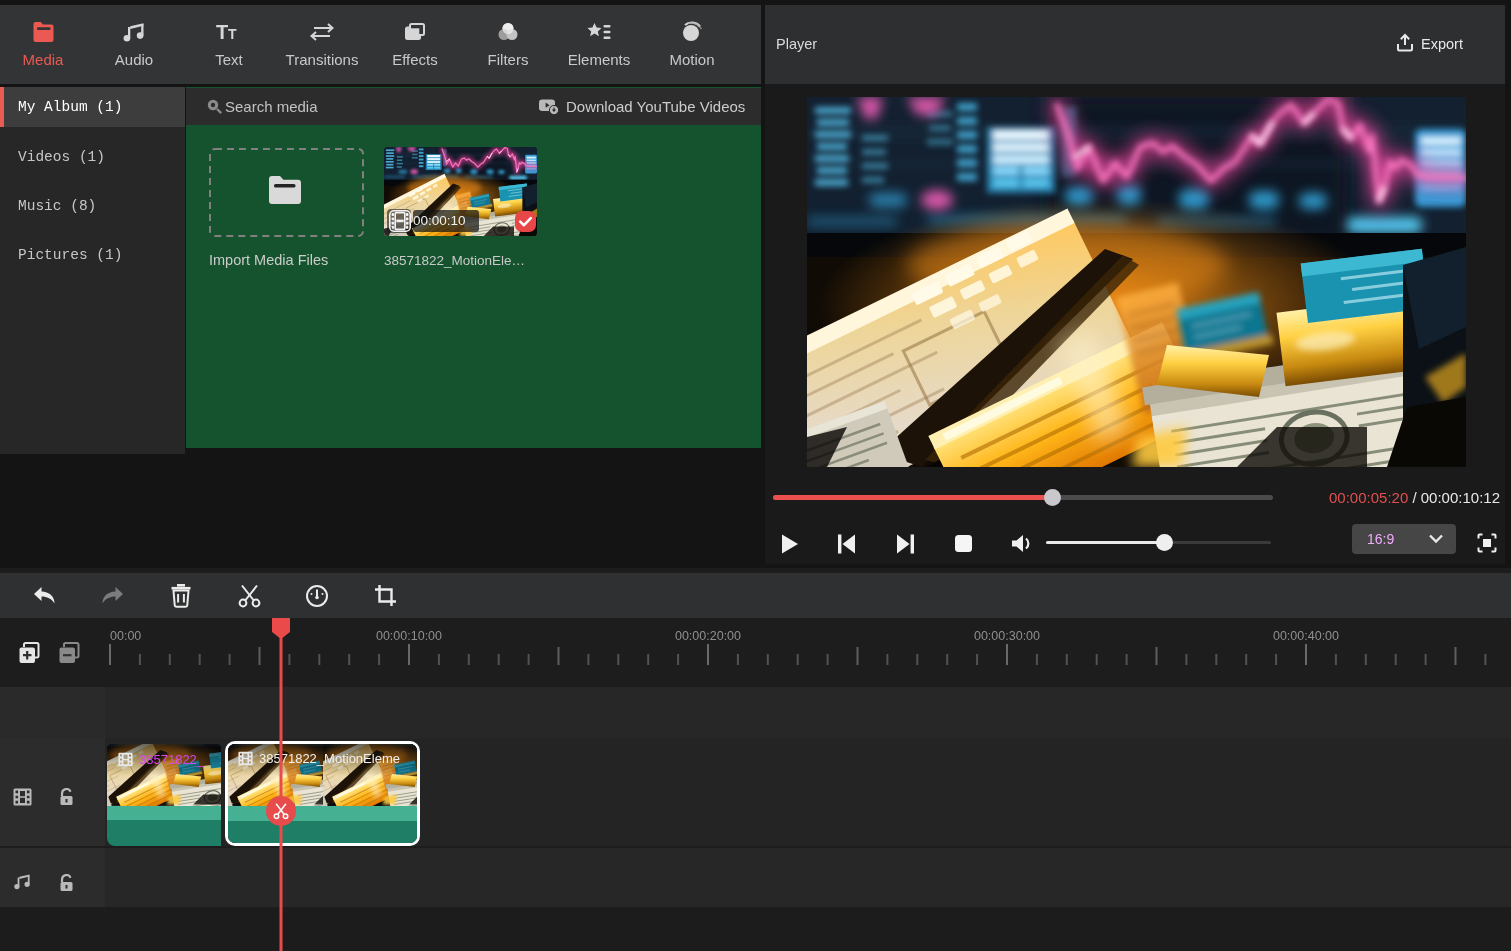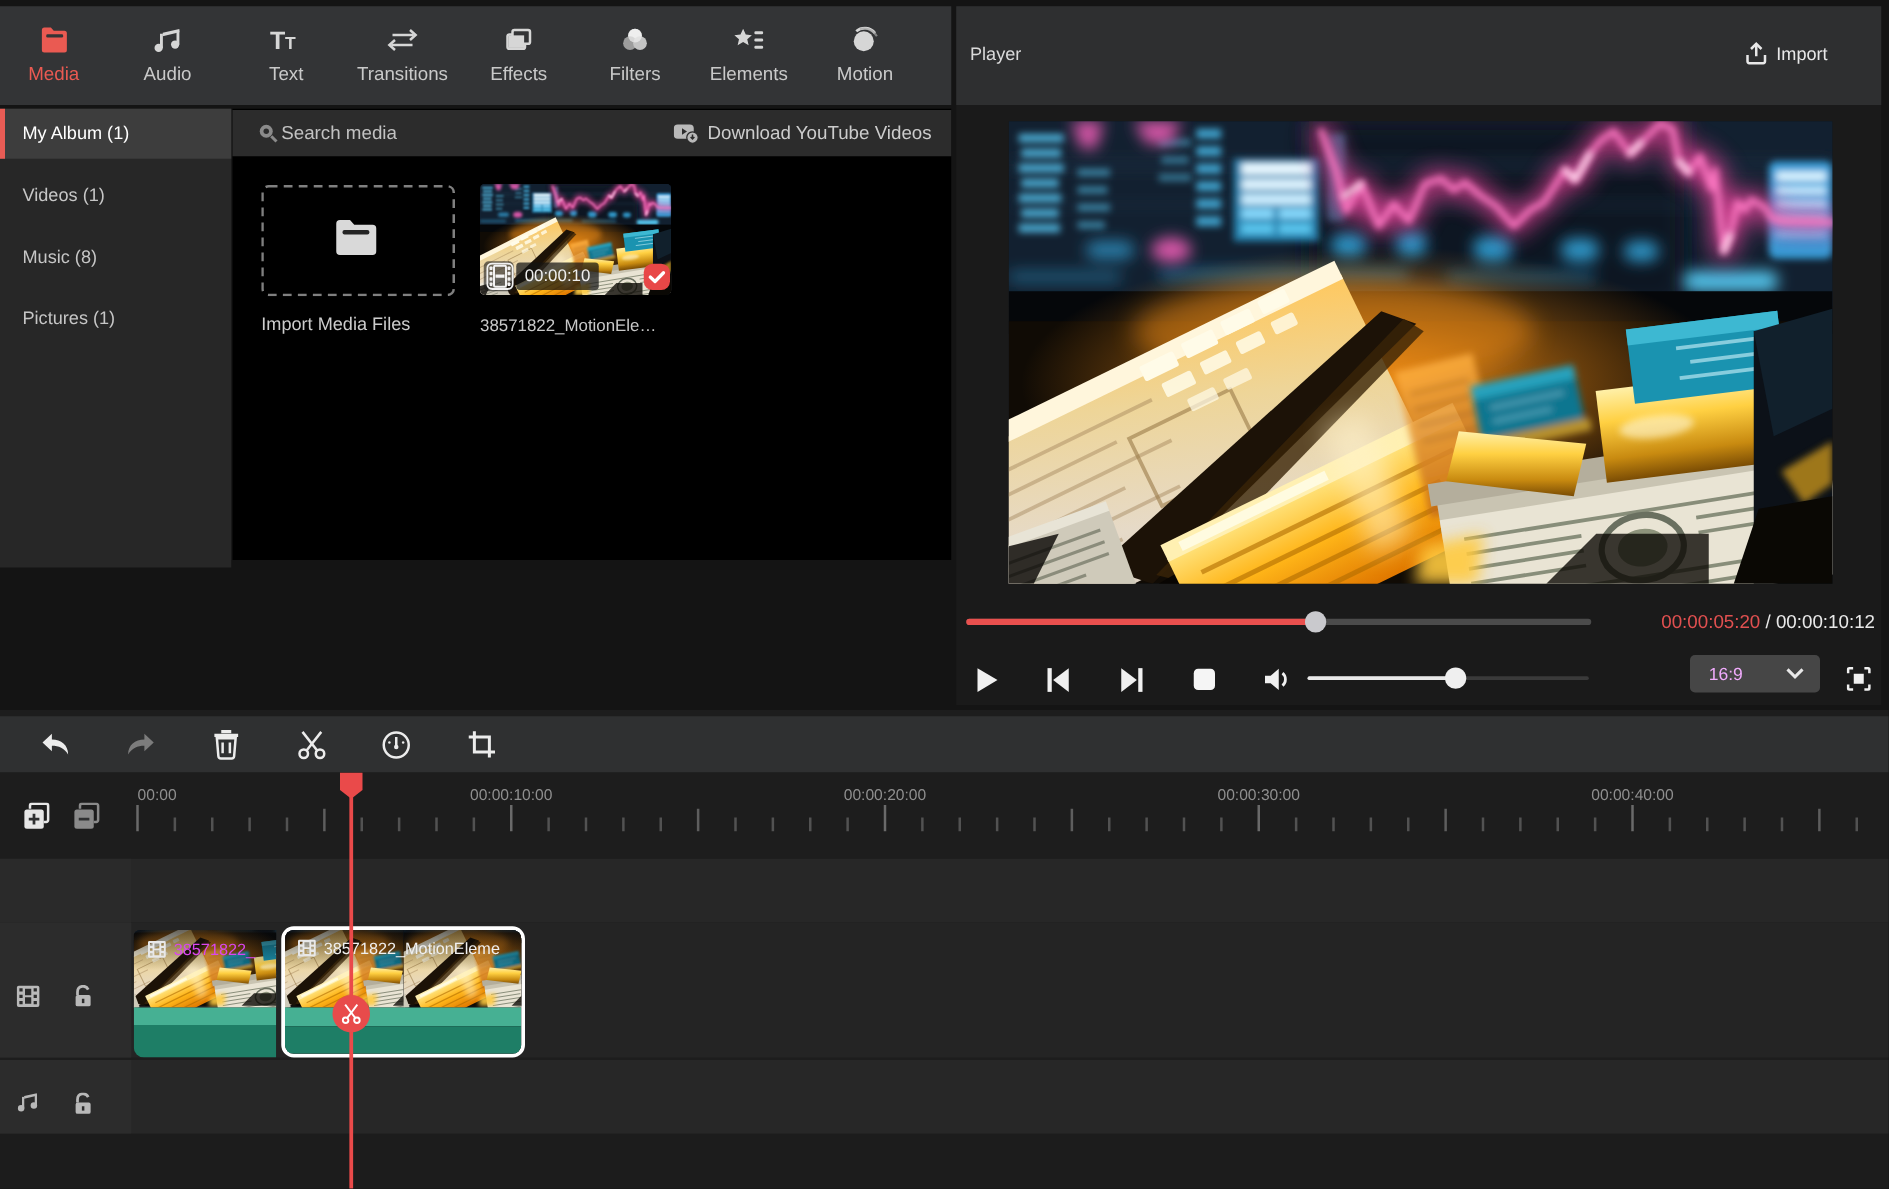--- a/index.html
+++ b/index.html
@@ -6,27 +6,27 @@
   html,body { width:1511px; height:951px; background:#141414; overflow:hidden;
     font-family:"Liberation Sans", sans-serif; }
   .abs { position:absolute; }
   #app { position:relative; width:1511px; height:951px; }
   
   #tabbar { left:0; top:5px; width:761px; height:79px; background:#333436; }
   .tab { position:absolute; top:16px; width:92px; text-align:center; color:#c9c9c9; font-size:15px; }
   .tab svg { display:block; margin:0 auto 8px auto; }
   .tab.active { color:#ea5a52; }
   
-  #sidebar { left:0; top:87px; width:185px; height:367px; background:#272727; }
+  #sidebar { left:0; top:87px; width:185px; height:367px; background:#272727;font-family:Liberation Mono, monospace; }
   .side-row { position:absolute; left:0; width:185px; height:40px; line-height:40px;
     color:#c6c6c6; font-size:14.5px; padding-left:18px; }
   .side-row.sel { background:#3d3d3d; color:#fff;
     border-left:4px solid #e95c55; padding-left:14px; }
   
-  #media { left:186px; top:87px; width:575px; height:361px; background:#000000; }
+  #media { left:186px; top:87px; width:575px; height:361px; background:#14532d; }
   #searchrow { position:absolute; left:0; top:1px; width:575px; height:37px; background:#2c2c2c; }
   
   #player { left:765px; top:5px; width:740px; height:559px; background:#1a1a1a; }
   #playerhead { position:absolute; left:0; top:0; width:740px; height:79px; background:#2e2f30; }
   
   #timeline { left:0; top:568px; width:1511px; height:383px; background:#1d1d1d; }
   #tltools { position:absolute; left:0; top:5px; width:1511px; height:45px; background:#2f3031; }
   .trow { position:absolute; left:0; width:1511px; }
   .rowhead { position:absolute; left:0; width:105px; height:100%; }
   text { font-family:"Liberation Sans", sans-serif; }
@@ -392,38 +392,38 @@
           <rect x="2.6" y="7.4" width="2.4" height="2.8" rx="0.6"></rect>
       <rect x="2.6" y="11.7" width="2.4" height="2.8" rx="0.6"></rect>
           <rect x="2.6" y="16" width="2.4" height="2.8" rx="0.6"></rect>
       <rect x="17" y="3.1" width="2.4" height="2.8" rx="0.6"></rect>
           <rect x="17" y="7.4" width="2.4" height="2.8" rx="0.6"></rect>
       <rect x="17" y="11.7" width="2.4" height="2.8" rx="0.6"></rect>
           <rect x="17" y="16" width="2.4" height="2.8" rx="0.6"></rect>
       <rect x="7.4" y="9.6" width="7.2" height="2.6"></rect>
     </g>
   </svg>
-  <div style="position:absolute;left:227px;top:123px;width:66px;height:22px;background:rgba(20,20,20,0.72);border-radius:3px;color:#efefef;font-size:13.5px;text-align:center;line-height:22px">00:00:10</div>
+  <div style="position:absolute;left:227px;top:123px;width:66px;height:22px;background:rgba(20,20,20,0.72);border-radius:3px;color:#efefef;font-size:13.5px;text-align:left;line-height:22px">00:00:10</div>
   <div style="position:absolute;left:329px;top:124px;width:21px;height:21px;background:#e84747;border-radius:7px">
     <svg width="21" height="21" viewBox="0 0 21 21">
           <path d="M5.2 10.6 L9 14.2 L15.8 7.2" stroke="#fff" stroke-width="2.6" fill="none" stroke-linecap="round" stroke-linejoin="round"></path>
         </svg>
   </div>
   <div style="position:absolute;left:198px;top:166px;width:155px;font-size:13.5px;color:#c9c9c9;white-space:nowrap;overflow:hidden">38571822_MotionEle…</div>
 </div>
 
 <div id="player" class="abs">
   <div id="playerhead">
     <span style="position:absolute;left:11px;top:31px;font-size:14.5px;color:#dadada">Player</span>
     <svg style="position:absolute;left:630px;top:27px" width="20" height="21" viewBox="0 0 20 21" fill="none" stroke="#e8e8e8" stroke-width="2">
       <path d="M3 12 v5 a1.5 1.5 0 0 0 1.5 1.5 h11 A1.5 1.5 0 0 0 17 17 v-5"></path>
       <path d="M10 13 V3.5"></path>
       <path d="M5.8 7.2 L10 3 L14.2 7.2"></path>
     </svg>
-    <span style="position:absolute;left:656px;top:31px;font-size:14.5px;color:#e8e8e8">Import</span>
+    <span style="position:absolute;left:656px;top:31px;font-size:14.5px;color:#e8e8e8">Export</span>
   </div>
 
   <div style="position:absolute;left:42px;top:92px;width:659px;height:370px">
     <svg width="659" height="370" viewBox="0 0 659 370">
           <use href="#frame"></use>
         </svg>
   </div>
 
   <div style="position:absolute;left:8px;top:490px;width:500px;height:5px;border-radius:3px;background:#4b4b4b"></div>
   <div style="position:absolute;left:8px;top:490px;width:279px;height:5px;border-radius:3px;background:#e9504e"></div>

